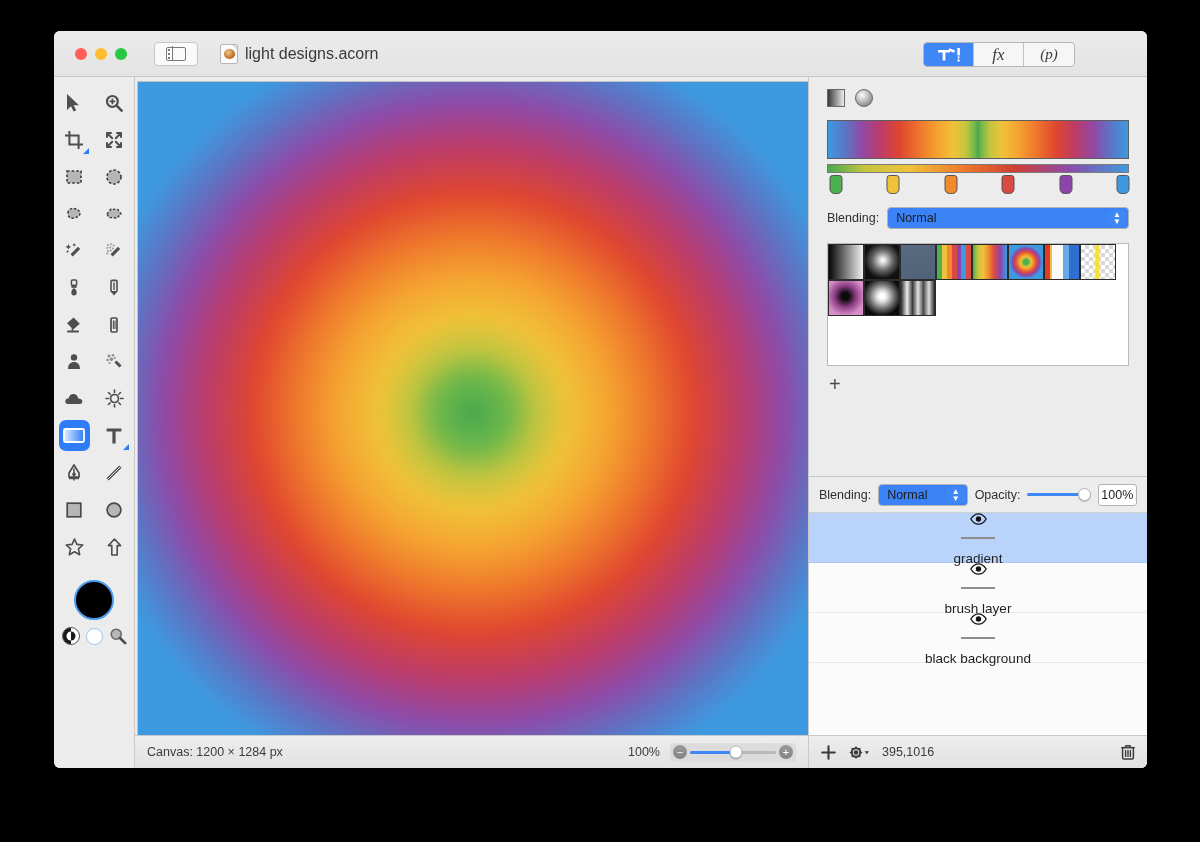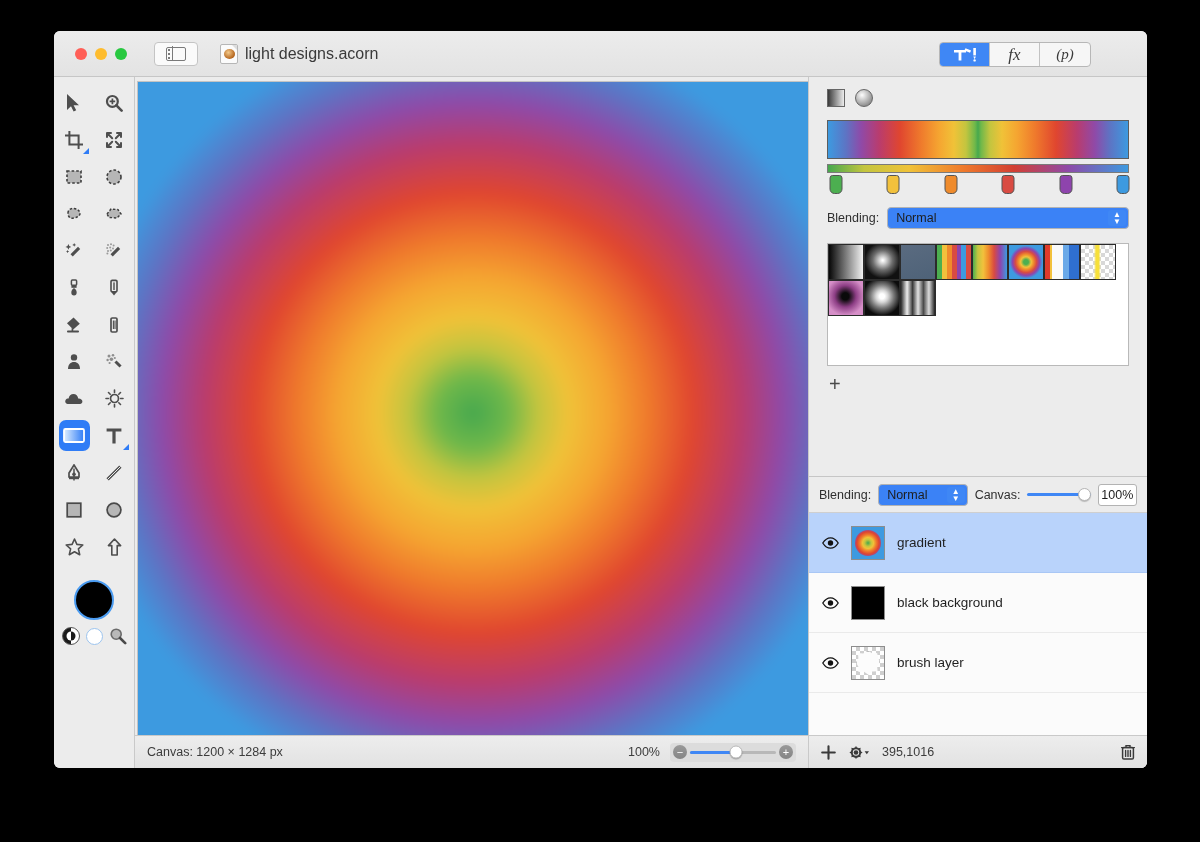--- a/index.html
+++ b/index.html
@@ -77,21 +77,21 @@
     width: 11px; height: 10px; border-radius: 50%;
     background: radial-gradient(circle at 40% 35%, #f3c98a, #b5651d 70%, #6b3410);
   }
   #doc-icon:after {
     content:""; position:absolute; right:0; top:0;
     border-top: 5px solid #ddd; border-left: 5px solid transparent;
   }
   #doc-title { font-size: 16px; color: #3a3a3a; }
 
   #mode-seg {
-    position: absolute; right: 56px; top: 11px;
+    position: absolute; right: 72px; top: 11px;
     display: flex; height: 25px;
     border: 1px solid #b7b7b7; border-radius: 4px;
     overflow: hidden; background: #f6f6f6;
   }
   .seg {
     width: 50px; display: flex; align-items: center; justify-content: center;
     border-right: 1px solid #c2c2c2;
     font-size: 15px; color: #3b3b3b;
   }
   .seg:last-child { border-right: none; }
@@ -329,24 +329,25 @@
     font-size: 12.5px; color: #1d1d1d;
     display: flex; align-items: center; justify-content: center;
   }
 
   #layers {
     flex: 1; background: #fbfbfb;
     border-top: 1px solid #cfcfcf;
     overflow: hidden;
   }
   .layer {
-    height: 60px;
+    height: 50px;
     display: flex; align-items: center;
-    gap: 12px; padding: 0 13px;
+    gap: 12px; padding: 0 2px;
     border-bottom: 1px solid #eaeaea;
+    flex-direction: column;
   }
   .layer.sel { background: #b9d3fb; border-bottom-color:#a9c7f5; }
   .eye { width: 17px; display:flex; align-items:center; justify-content:center; }
   .thumb {
     width: 34px; height: 34px;
     border: 1px solid #8d8d8d;
     background: #fff;
     position: relative; overflow: hidden;
   }
   .thumb.checker {
@@ -726,61 +727,61 @@
 
         <div id="add-preset">+</div>
       </div>
 
       <div id="layer-head">
         <span class="lbl">Blending:</span>
         <div class="popup" style="width:102px">
           <span>Normal</span>
           <span class="arrows">▲<br>▼</span>
         </div>
-        <span class="lbl">Canvas:</span>
+        <span class="lbl">Opacity:</span>
         <div id="op-slider">
           <div class="otrack"></div>
           <div class="oknob"></div>
         </div>
         <div id="op-field">100%</div>
       </div>
 
       <div id="layers">
         <div class="layer sel">
           <span class="eye">
             <svg width="17" height="12" viewBox="0 0 17 12">
               <path d="M8.5 .8 C13 .8 16.2 6 16.2 6 C16.2 6 13 11.2 8.5 11.2 C4 11.2 .8 6 .8 6 C.8 6 4 .8 8.5 .8 Z" fill="none" stroke="#111" stroke-width="1.3"></path>
               <circle cx="8.5" cy="6" r="2.7" fill="#111"></circle>
             </svg>
           </span>
           <span class="thumb grad-thumb"></span>
           <span class="layer-name">gradient</span>
-        </div>
-        <div class="layer">
-          <span class="eye">
-            <svg width="17" height="12" viewBox="0 0 17 12">
-              <path d="M8.5 .8 C13 .8 16.2 6 16.2 6 C16.2 6 13 11.2 8.5 11.2 C4 11.2 .8 6 .8 6 C.8 6 4 .8 8.5 .8 Z" fill="none" stroke="#111" stroke-width="1.3"></path>
-              <circle cx="8.5" cy="6" r="2.7" fill="#111"></circle>
-            </svg>
-          </span>
-          <span class="thumb black-thumb"></span>
-          <span class="layer-name">black background</span>
         </div>
         <div class="layer">
           <span class="eye">
             <svg width="17" height="12" viewBox="0 0 17 12">
               <path d="M8.5 .8 C13 .8 16.2 6 16.2 6 C16.2 6 13 11.2 8.5 11.2 C4 11.2 .8 6 .8 6 C.8 6 4 .8 8.5 .8 Z" fill="none" stroke="#111" stroke-width="1.3"></path>
               <circle cx="8.5" cy="6" r="2.7" fill="#111"></circle>
             </svg>
           </span>
           <span class="thumb checker">
             <span class="brush-blob"></span>
           </span>
           <span class="layer-name">brush layer</span>
         </div>
+        <div class="layer">
+          <span class="eye">
+            <svg width="17" height="12" viewBox="0 0 17 12">
+              <path d="M8.5 .8 C13 .8 16.2 6 16.2 6 C16.2 6 13 11.2 8.5 11.2 C4 11.2 .8 6 .8 6 C.8 6 4 .8 8.5 .8 Z" fill="none" stroke="#111" stroke-width="1.3"></path>
+              <circle cx="8.5" cy="6" r="2.7" fill="#111"></circle>
+            </svg>
+          </span>
+          <span class="thumb black-thumb"></span>
+          <span class="layer-name">black background</span>
+        </div>
       </div>
 
       <div id="layer-foot">
         <span class="foot-ico">
           <svg width="15" height="15" viewBox="0 0 15 15">
             <path d="M7.5 1.2 V13.8 M1.2 7.5 H13.8" stroke="#3a3a3a" stroke-width="2.1" stroke-linecap="round"></path>
           </svg>
         </span>
         <span class="foot-ico">
           <svg width="22" height="15" viewBox="0 0 22 15">

